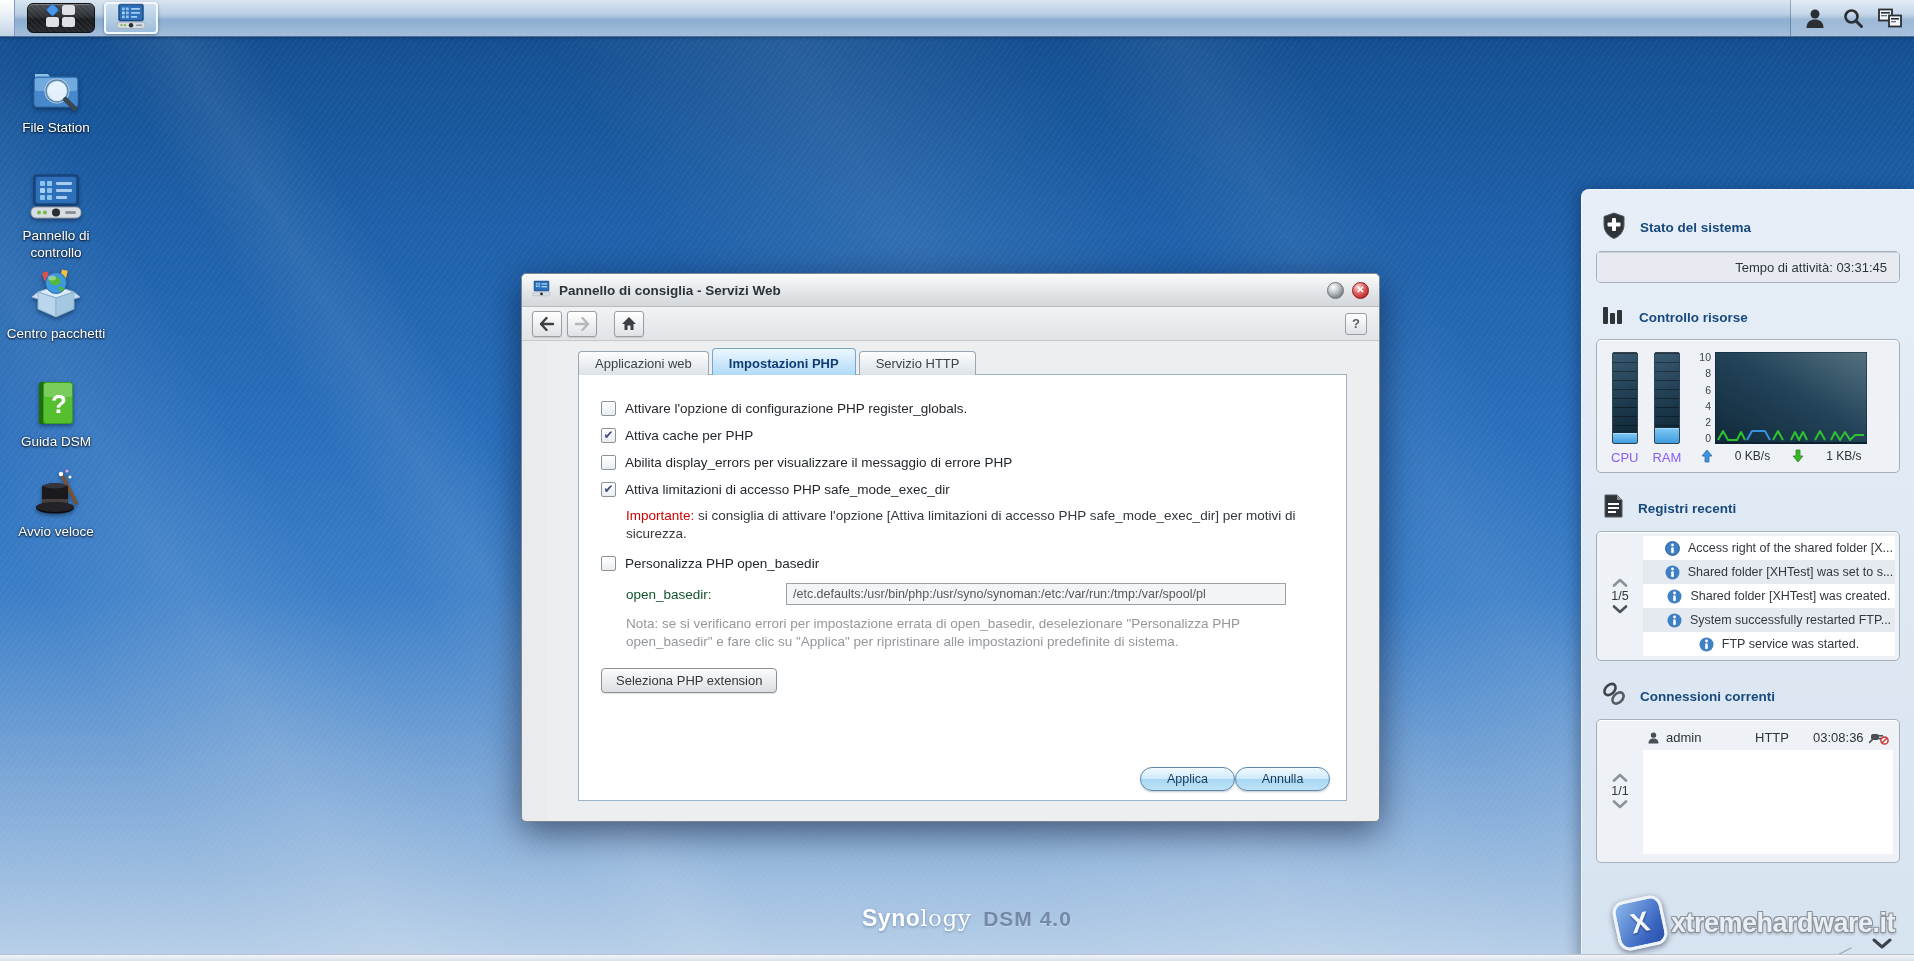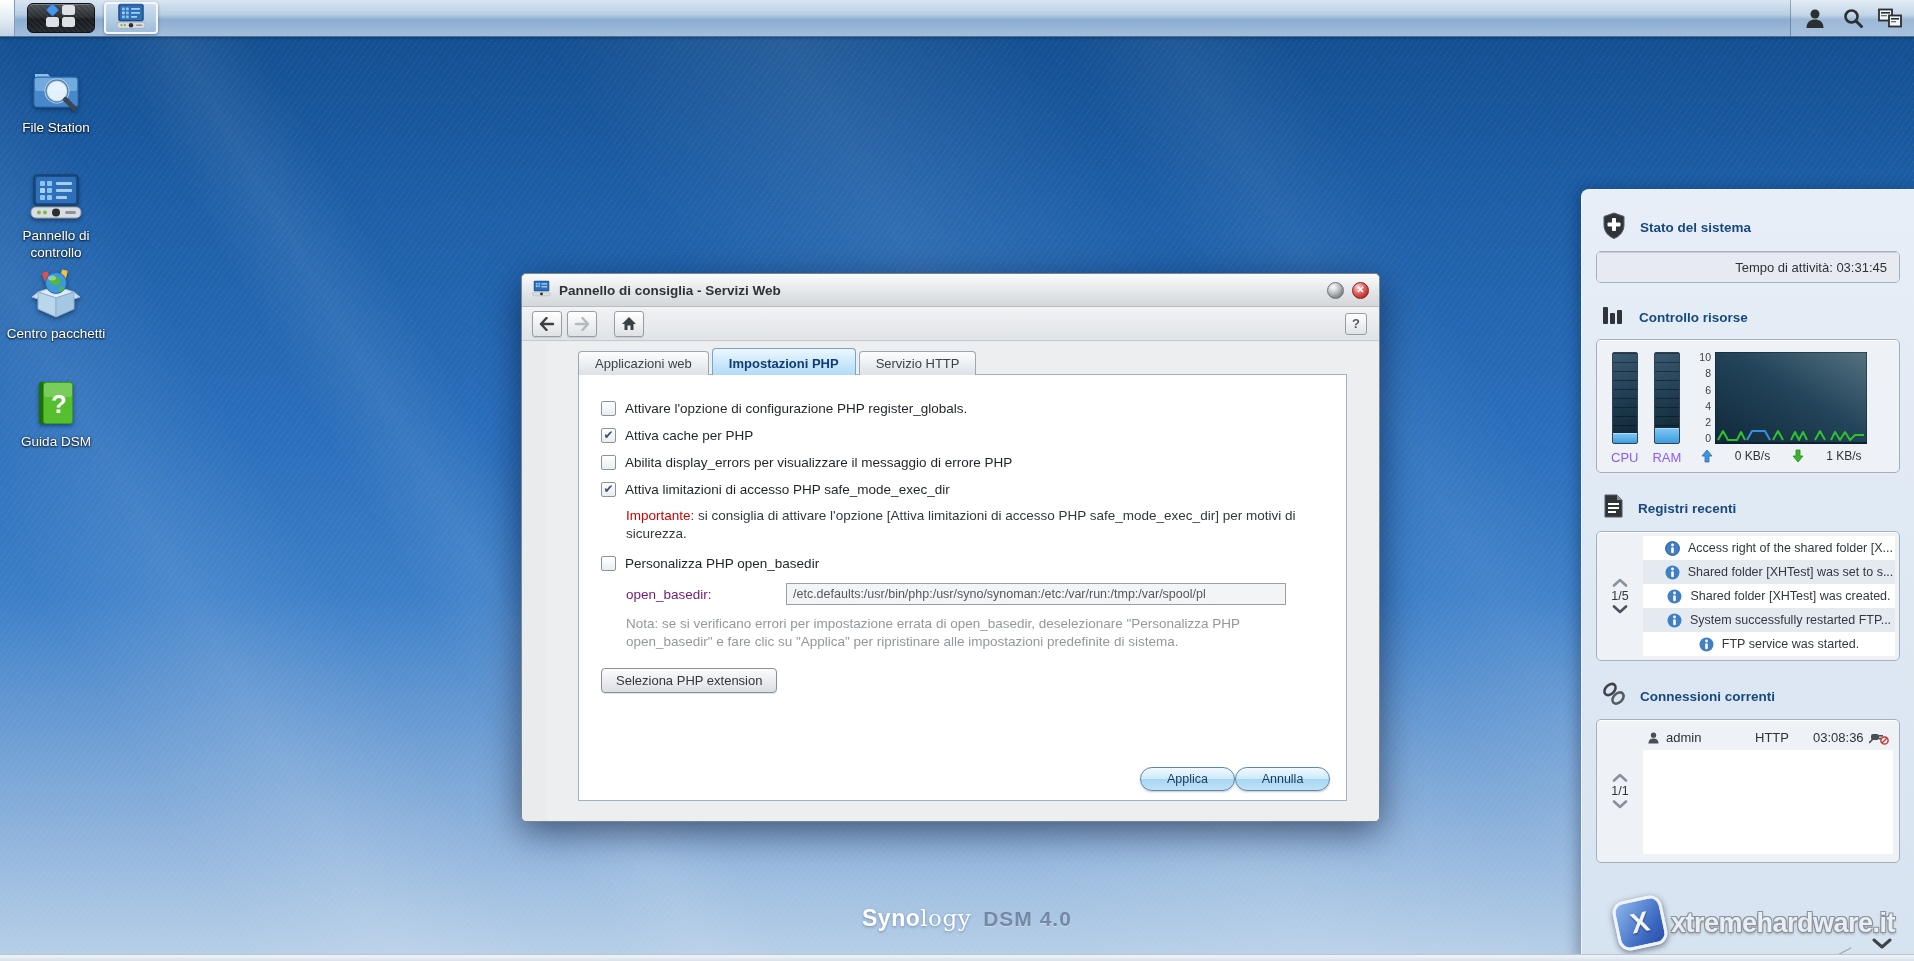--- a/index.html
+++ b/index.html
@@ -80,21 +80,21 @@
   .panel{ position:absolute; left:32px; right:32px; top:32px; bottom:20px; background:#ffffff;
     border:1px solid #9cb4ca; z-index:2; padding:26px 34px 0 22px; }
   .cb-row{ display:flex; align-items:center; gap:9px; margin-bottom:12px; }
   .cb{ width:15px; height:15px; flex:0 0 15px; border:1px solid #8a939c; border-radius:2px; cursor:pointer;
     background:linear-gradient(180deg,#ffffff,#e9edf0); display:flex; align-items:center; justify-content:center; }
   .cb[data-checked="true"]::after{ content:"✔"; font-size:12px; color:#3d4f7c; line-height:1; margin-top:-2px; }
   .cb-label{ font-size:13.5px; color:#1f2429; }
   .warning{ margin:-2px 0 14px 25px; font-size:13.5px; color:#33383d; line-height:1.3; max-width:760px; }
   .warning .imp{ color:#cc0000; }
   .basedir-row{ display:flex; align-items:center; margin:2px 0 10px 25px; }
-  .basedir-label{ font-size:13.5px; color:#701a75; width:160px; }
+  .basedir-label{ font-size:13.5px; color:#14532d; width:160px; }
   .basedir-input{ width:500px; height:22px; border:1px solid #9aa0a6; background:#f3f4f5; color:#55595e;
     font-size:12.5px; font-family:"Liberation Sans", sans-serif; padding:0 6px; }
   .note{ margin:2px 0 16px 25px; font-size:13.5px; color:#94989c; line-height:1.35; max-width:710px; }
   .php-ext-btn{ height:25px; padding:0 14px; font-size:13px; color:#33383d; cursor:pointer;
     font-family:"Liberation Sans", sans-serif;
     border:1px solid #8a9096; border-radius:4px; background:linear-gradient(180deg,#fcfcfd,#dcdfe2);
     box-shadow:0 1px 1px rgba(0,0,0,.12); }
   .actions{ position:absolute; right:16px; bottom:9px; display:flex; }
   .pill-btn{ min-width:95px; height:24px; padding:0 18px; font-size:12.5px; color:#173a5c; cursor:pointer;
     font-family:"Liberation Sans", sans-serif;
@@ -313,20 +313,36 @@
         <rect x="10" y="6" width="8" height="42" rx="2" fill="#1e6e0c"></rect>
         <rect x="14" y="6" width="30" height="42" rx="3" fill="#39a01e"></rect>
         <rect x="15" y="7" width="28" height="40" rx="2.5" fill="#55bf30"></rect>
         <rect x="15" y="7" width="28" height="14" rx="2.5" fill="rgba(255,255,255,.22)"></rect>
         <text x="30" y="37" text-anchor="middle" font-family="Liberation Sans, sans-serif" font-size="26" font-weight="bold" fill="#ffffff">?</text>
       </svg>
     </span>
     <span class="dlabel">Guida DSM</span>
   </div>
 
+  <div class="dicon" style="top:466px;">
+    <span class="glyph">
+      <svg width="54" height="54" viewBox="0 0 54 54">
+        <line x1="33" y1="9" x2="47" y2="37" stroke="#7a5230" stroke-width="3.5" stroke-linecap="round"></line>
+        <circle cx="32" cy="8" r="2.2" fill="#ffffff"></circle>
+        <circle cx="38" cy="5" r="1.6" fill="#e8a0d8"></circle>
+        <circle cx="41" cy="11" r="1.5" fill="#ffffff"></circle>
+        <path d="M13 20 q13 -6 26 0 l0 22 q-13 5 -26 0 Z" fill="#1a1a1e"></path>
+        <path d="M13 20 q13 -6 26 0 q-13 5 -26 0 Z" fill="#34343a"></path>
+        <rect x="13" y="33" width="26" height="4" fill="#45403a"></rect>
+        <ellipse cx="26" cy="42" rx="19" ry="5.5" fill="#0c0c0e"></ellipse>
+        <ellipse cx="26" cy="41" rx="19" ry="5" fill="#222228"></ellipse>
+      </svg>
+    </span>
+    <span class="dlabel">Avvio veloce</span>
+  </div>
 
   <div class="window">
     <div class="titlebar">
       <span>
         <svg width="19" height="17" viewBox="0 0 54 48">
           <rect x="5" y="2" width="44" height="30" rx="3" fill="#1c4e8c"></rect>
           <rect x="7" y="4" width="40" height="26" rx="2" fill="#2d6fb8"></rect>
           <rect x="11" y="8" width="5" height="5" fill="#8ec3ee"></rect>
             <rect x="18" y="8" width="5" height="5" fill="#8ec3ee"></rect>
           <rect x="11" y="15" width="5" height="5" fill="#aad4f4"></rect>

